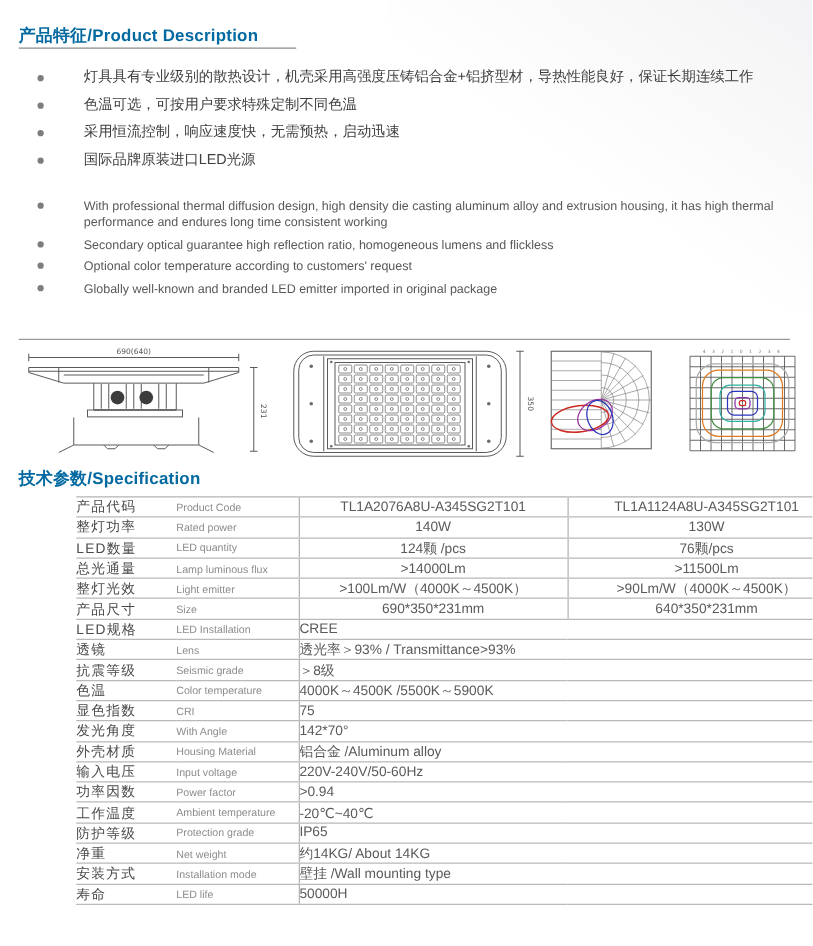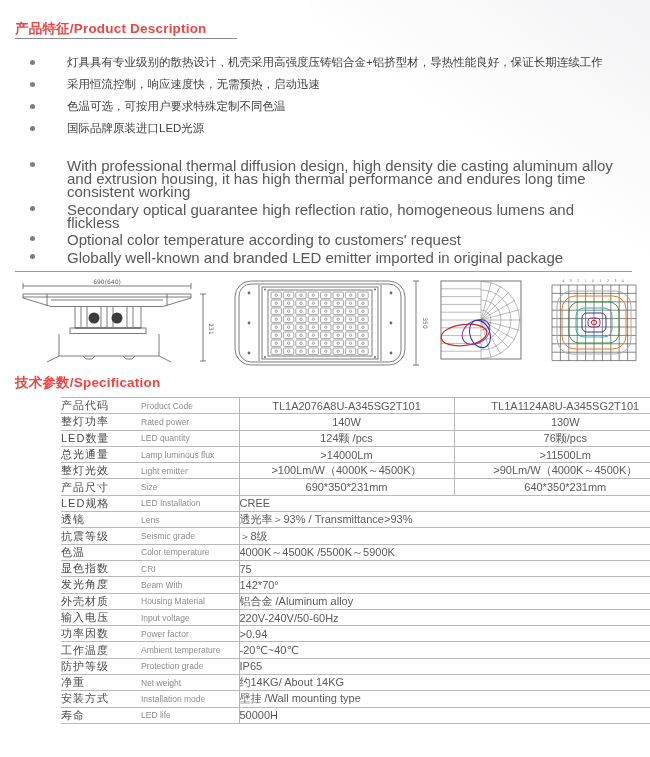--- a/index.html
+++ b/index.html
@@ -7,31 +7,31 @@
     width:650px;height:757px;position:relative;background:#ffffff;
     font-family:"Liberation Sans","DejaVu Sans",sans-serif;
     overflow:hidden;color:#444;
   }
   .shade{
     position:absolute;top:0;right:0;width:340px;height:250px;
     background:linear-gradient(215deg,#f3f3f5 0%,rgba(243,243,245,0) 55%);
     pointer-events:none;
   }
   .sec-title{
-    position:absolute;left:15px;font-size:13.5px;font-weight:bold;color:#ef4444;
+    position:absolute;left:15px;font-size:13.5px;font-weight:bold;color:#0369a1;
     letter-spacing:.2px;white-space:nowrap;
   }
   #title1{top:20px;}
   #title1-underline{position:absolute;left:15px;top:38px;width:222px;height:0;border-top:1.5px solid #8a8a8a;}
   ul.feat-list{position:absolute;left:30px;margin:0;padding:0;list-style:none;}
   #feat-cn{top:56px;}
   #feat-en{top:159px;width:600px;}
   ul.feat-list li{display:flex;align-items:flex-start;gap:20px;}
   #feat-cn li{margin-bottom:10px;font-size:11.5px;color:#3f3f3f;line-height:12px;white-space:nowrap;}
-  #feat-en li{margin-bottom:4.5px;font-size:15px;color:#585858;line-height:13px;}
+  #feat-en li{margin-bottom:4.5px;font-size:10px;color:#585858;line-height:13px;}
   .bdot{flex:0 0 auto;width:5px;height:5px;border-radius:50%;background:#7d7d7d;margin:3px 12px 0 0;}
   #feat-cn .bdot{margin-top:3.5px;}
   .divider{position:absolute;left:15px;top:271px;width:617px;height:0;border-top:1.5px solid #9a9a9a;}
   .drawings{position:absolute;left:0;top:277px;width:650px;height:92px;}
   .fig{position:absolute;top:0;}
   #fig-side{left:13px;}
   #fig-front{left:230px;}
   #fig-dist{left:433px;}
   #fig-iso{left:542px;}
   svg text{font-family:"DejaVu Sans",sans-serif;}
@@ -62,25 +62,25 @@
 <div class="sec-title" id="title1">产品特征/Product Description</div>
 <div id="title1-underline"></div>
 
 <ul class="feat-list" id="feat-cn">
     <li>
       <span class="bdot"></span>
       <span>灯具具有专业级别的散热设计，机壳采用高强度压铸铝合金+铝挤型材，导热性能良好，保证长期连续工作</span>
     </li>
     <li>
       <span class="bdot"></span>
+      <span>色温可选，可按用户要求特殊定制不同色温</span>
+    </li>
+    <li>
+      <span class="bdot"></span>
       <span>采用恒流控制，响应速度快，无需预热，启动迅速</span>
-    </li>
-    <li>
-      <span class="bdot"></span>
-      <span>色温可选，可按用户要求特殊定制不同色温</span>
     </li>
     <li>
       <span class="bdot"></span>
       <span>国际品牌原装进口LED光源</span>
     </li>
   </ul>
 <ul class="feat-list" id="feat-en">
     <li>
       <span class="bdot"></span>
       <span>With professional thermal diffusion design, high density die casting aluminum alloy and extrusion housing, it has high thermal performance and endures long time consistent working</span>
@@ -377,21 +377,21 @@
         <td class="en">Color temperature</td>
         <td class="val full sep" colspan="2">4000K～4500K /5500K～5900K</td>
       </tr>
       <tr>
         <td class="cn">显色指数</td>
         <td class="en">CRI</td>
         <td class="val full sep" colspan="2">75</td>
       </tr>
       <tr>
         <td class="cn">发光角度</td>
-        <td class="en">Beam With</td>
+        <td class="en">With Angle</td>
         <td class="val full sep" colspan="2">142*70°</td>
       </tr>
       <tr>
         <td class="cn">外壳材质</td>
         <td class="en">Housing Material</td>
         <td class="val full sep" colspan="2">铝合金 /Aluminum alloy</td>
       </tr>
       <tr>
         <td class="cn">输入电压</td>
         <td class="en">Input voltage</td>

